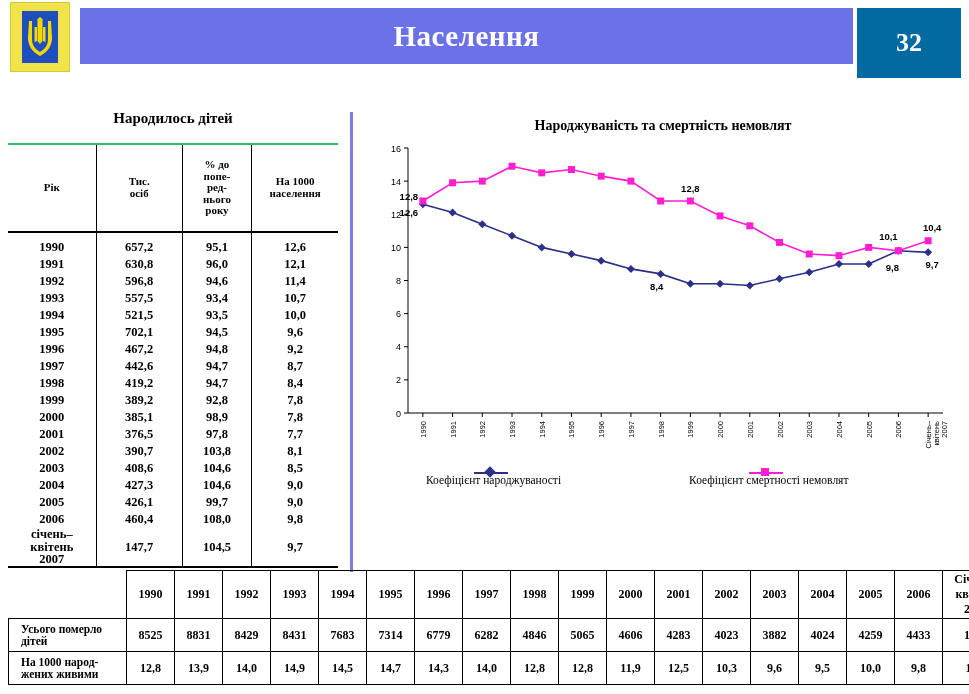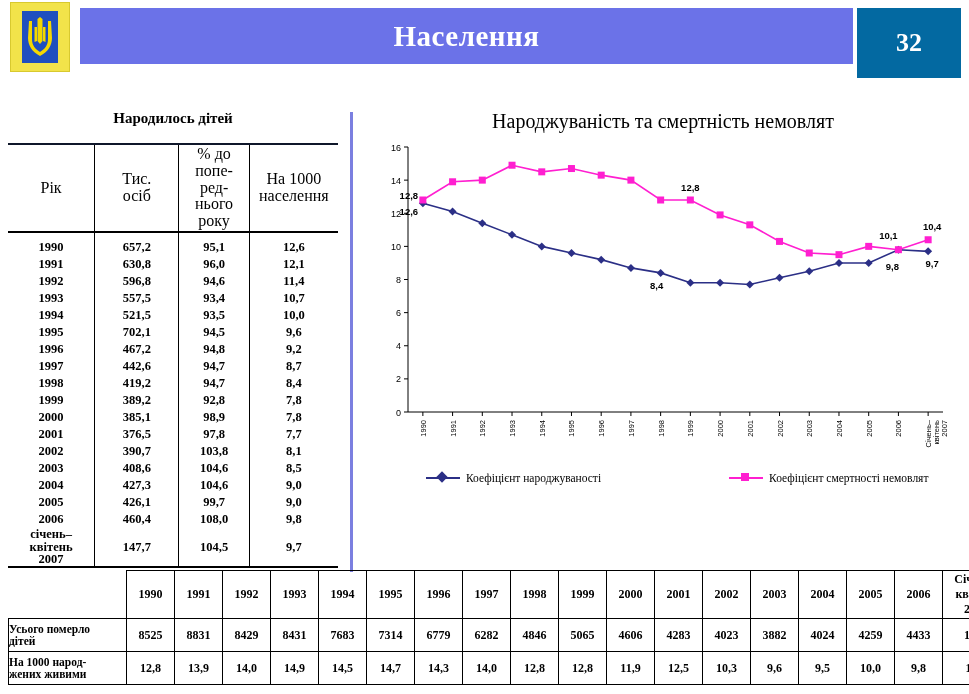--- a/index.html
+++ b/index.html
@@ -80,24 +80,24 @@
     width: 330px;
     font-size: 12.5px;
   }
   table.lt th, table.lt td {
     border-left: 1px solid #000;
     border-right: 1px solid #000;
     text-align: center;
     padding: 0 2px;
   }
   table.lt thead th {
-    border-top: 2px solid #0f172a;
+    border-top: 2px solid #22c55e;
     border-bottom: 2px solid #000;
-    font-weight: normal;
-    font-size: 16px;
+    font-weight: bold;
+    font-size: 11px;
     line-height: 1.05;
     height: 86px;
     vertical-align: middle;
   }
   table.lt thead tr th:first-child { border-left: none; }
   table.lt thead tr th:last-child  { border-right: none; }
   table.lt tbody td {
     font-weight: bold;
     height: 17px;
     line-height: 1.0;
@@ -125,38 +125,39 @@
 
   
   .chart-block {
     position: absolute;
     left: 368px; top: 110px;
     width: 590px;
     height: 400px;
   }
   .chart-title {
     text-align: center;
-    font-size: 20px;
-    font-weight: normal;
+    font-size: 14px;
+    font-weight: bold;
     margin-bottom: 4px;
+    margin-top: 8px;
   }
   .chart-area {
     position: relative;
     width: 590px;
     height: 340px;
   }
   .chart-svg { position: absolute; left: 0; top: 0; }
   .legend {
     position: absolute;
     left: 0; top: 362px;
     width: 590px;
     display: flex;
     font-size: 11.5px;
   }
-  .legend .item { display: flex; align-items: center; }
+  .legend .item { display: flex; align-items: center; flex-direction: column; }
   .legend .item.a { margin-left: 58px; }
   .legend .item.b { margin-left: 128px; }
   .legend .swatch {
     width: 34px; height: 2px; margin-right: 6px; position: relative;
   }
   .legend .swatch.blue { background: #2b2f86; }
   .legend .swatch.pink { background: #ff1fd0; }
   .legend .swatch .mk {
     position: absolute; left: 12px; top: -4px;
     width: 8px; height: 8px;
@@ -177,21 +178,21 @@
     table-layout: fixed;
   }
   table.bt th, table.bt td {
     border: 1px solid #000;
     text-align: center;
     font-weight: bold;
     padding: 1px 0;
   }
   table.bt th.rowhdr, table.bt td.rowhdr {
     text-align: left;
-    padding-left: 0;
+    padding-left: 12px;
     font-size: 11.5px;
     line-height: 1.05;
   }
   table.bt thead th {
     height: 38px;
     font-size: 12px;
     vertical-align: middle;
   }
   table.bt thead th.blank { border-top: none; border-left: none; }
   table.bt tbody td { height: 30px; vertical-align: middle; }

